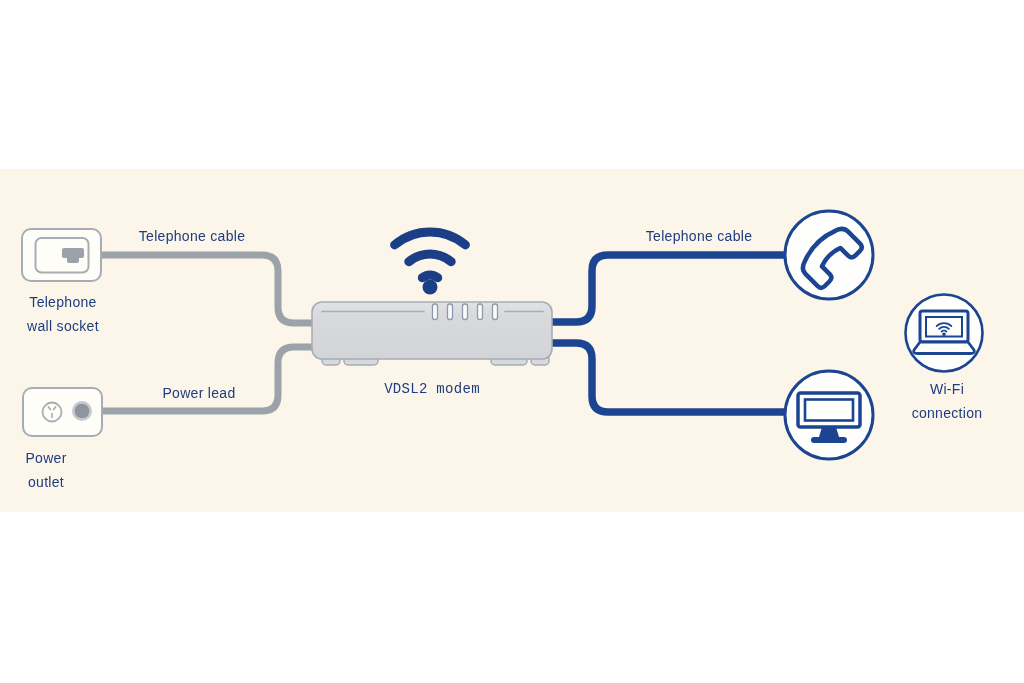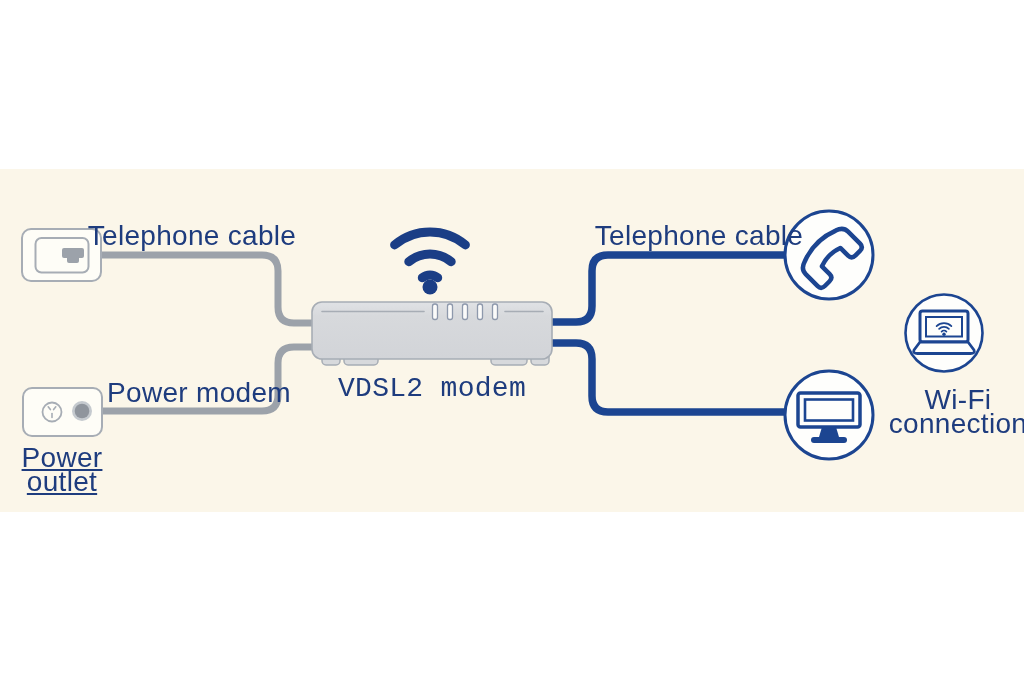--- a/index.html
+++ b/index.html
@@ -23,36 +23,36 @@
     position: absolute;
     left: 0;
     top: 0;
     width: 1024px;
     height: 683px;
   }
   .lbl {
     position: absolute;
     transform: translateX(-50%);
     color: #1e3c7e;
-    font-size: 28px;
+    font-size: 14px;
     line-height: 24px;
     font-weight: 500;
     letter-spacing: 0.3px;
     text-align: center;
     white-space: pre-line;
     user-select: none;
   }
   .lbl-tel-left   { left: 192px; top: 224px; }
   .lbl-wallsocket { left: 63px;  top: 290px; }
   .lbl-powerlead  { left: 199px; top: 381px; }
-  .lbl-poweroutlet{ left: 62px;  top: 446px; text-decoration: underline; }
+  .lbl-poweroutlet{ left: 46px;  top: 446px; }
   .lbl-modem      { left: 432px; top: 377px; font-family: Liberation Mono, monospace; }
   .lbl-tel-right  { left: 699px; top: 224px; }
   .lbl-ethernet   { left: 698px; top: 381px; }
-  .lbl-wifi       { left: 947px; top: 388px; margin-left: 11px; }
+  .lbl-wifi       { left: 947px; top: 377px; }
 </style>
 </head>
 <body>
 
 <div class="stage">
   <div class="band"></div>
 
   <svg class="diagram-svg" viewBox="0 0 1024 683">
     <defs>
       <linearGradient id="modemBody" x1="0" y1="0" x2="0" y2="1">
@@ -153,20 +153,22 @@
           <path d="M 939.1 328.9 A 6.9 6.9 0 0 1 948.9 328.9"></path>
           <path d="M 941.6 331.6 A 3.4 3.4 0 0 1 946.4 331.6"></path>
           <circle cx="944" cy="334.2" r="1.7" fill="#1c4591" stroke="none"></circle>
         </g>
         <path d="M 920 342 L 968 342 L 974 350 Q 975.5 353.5 970.5 353.5 L 917.5 353.5 Q 912.5 353.5 914 350 Z" fill="#fefefc" stroke="#1c4591" stroke-width="2.8" stroke-linejoin="round"></path>
       </g>
     </g>
   </svg>
 
   <div class="lbl lbl-tel-left">Telephone cable</div>
-  <div class="lbl lbl-powerlead">Power modem</div>
+  <div class="lbl lbl-wallsocket">Telephone
+wall socket</div>
+  <div class="lbl lbl-powerlead">Power lead</div>
   <div class="lbl lbl-poweroutlet">Power
 outlet</div>
   <div class="lbl lbl-modem">VDSL2 modem</div>
   <div class="lbl lbl-tel-right">Telephone cable</div>
   <div class="lbl lbl-wifi">Wi-Fi
 connection</div>
 </div>
 
 </body></html>

